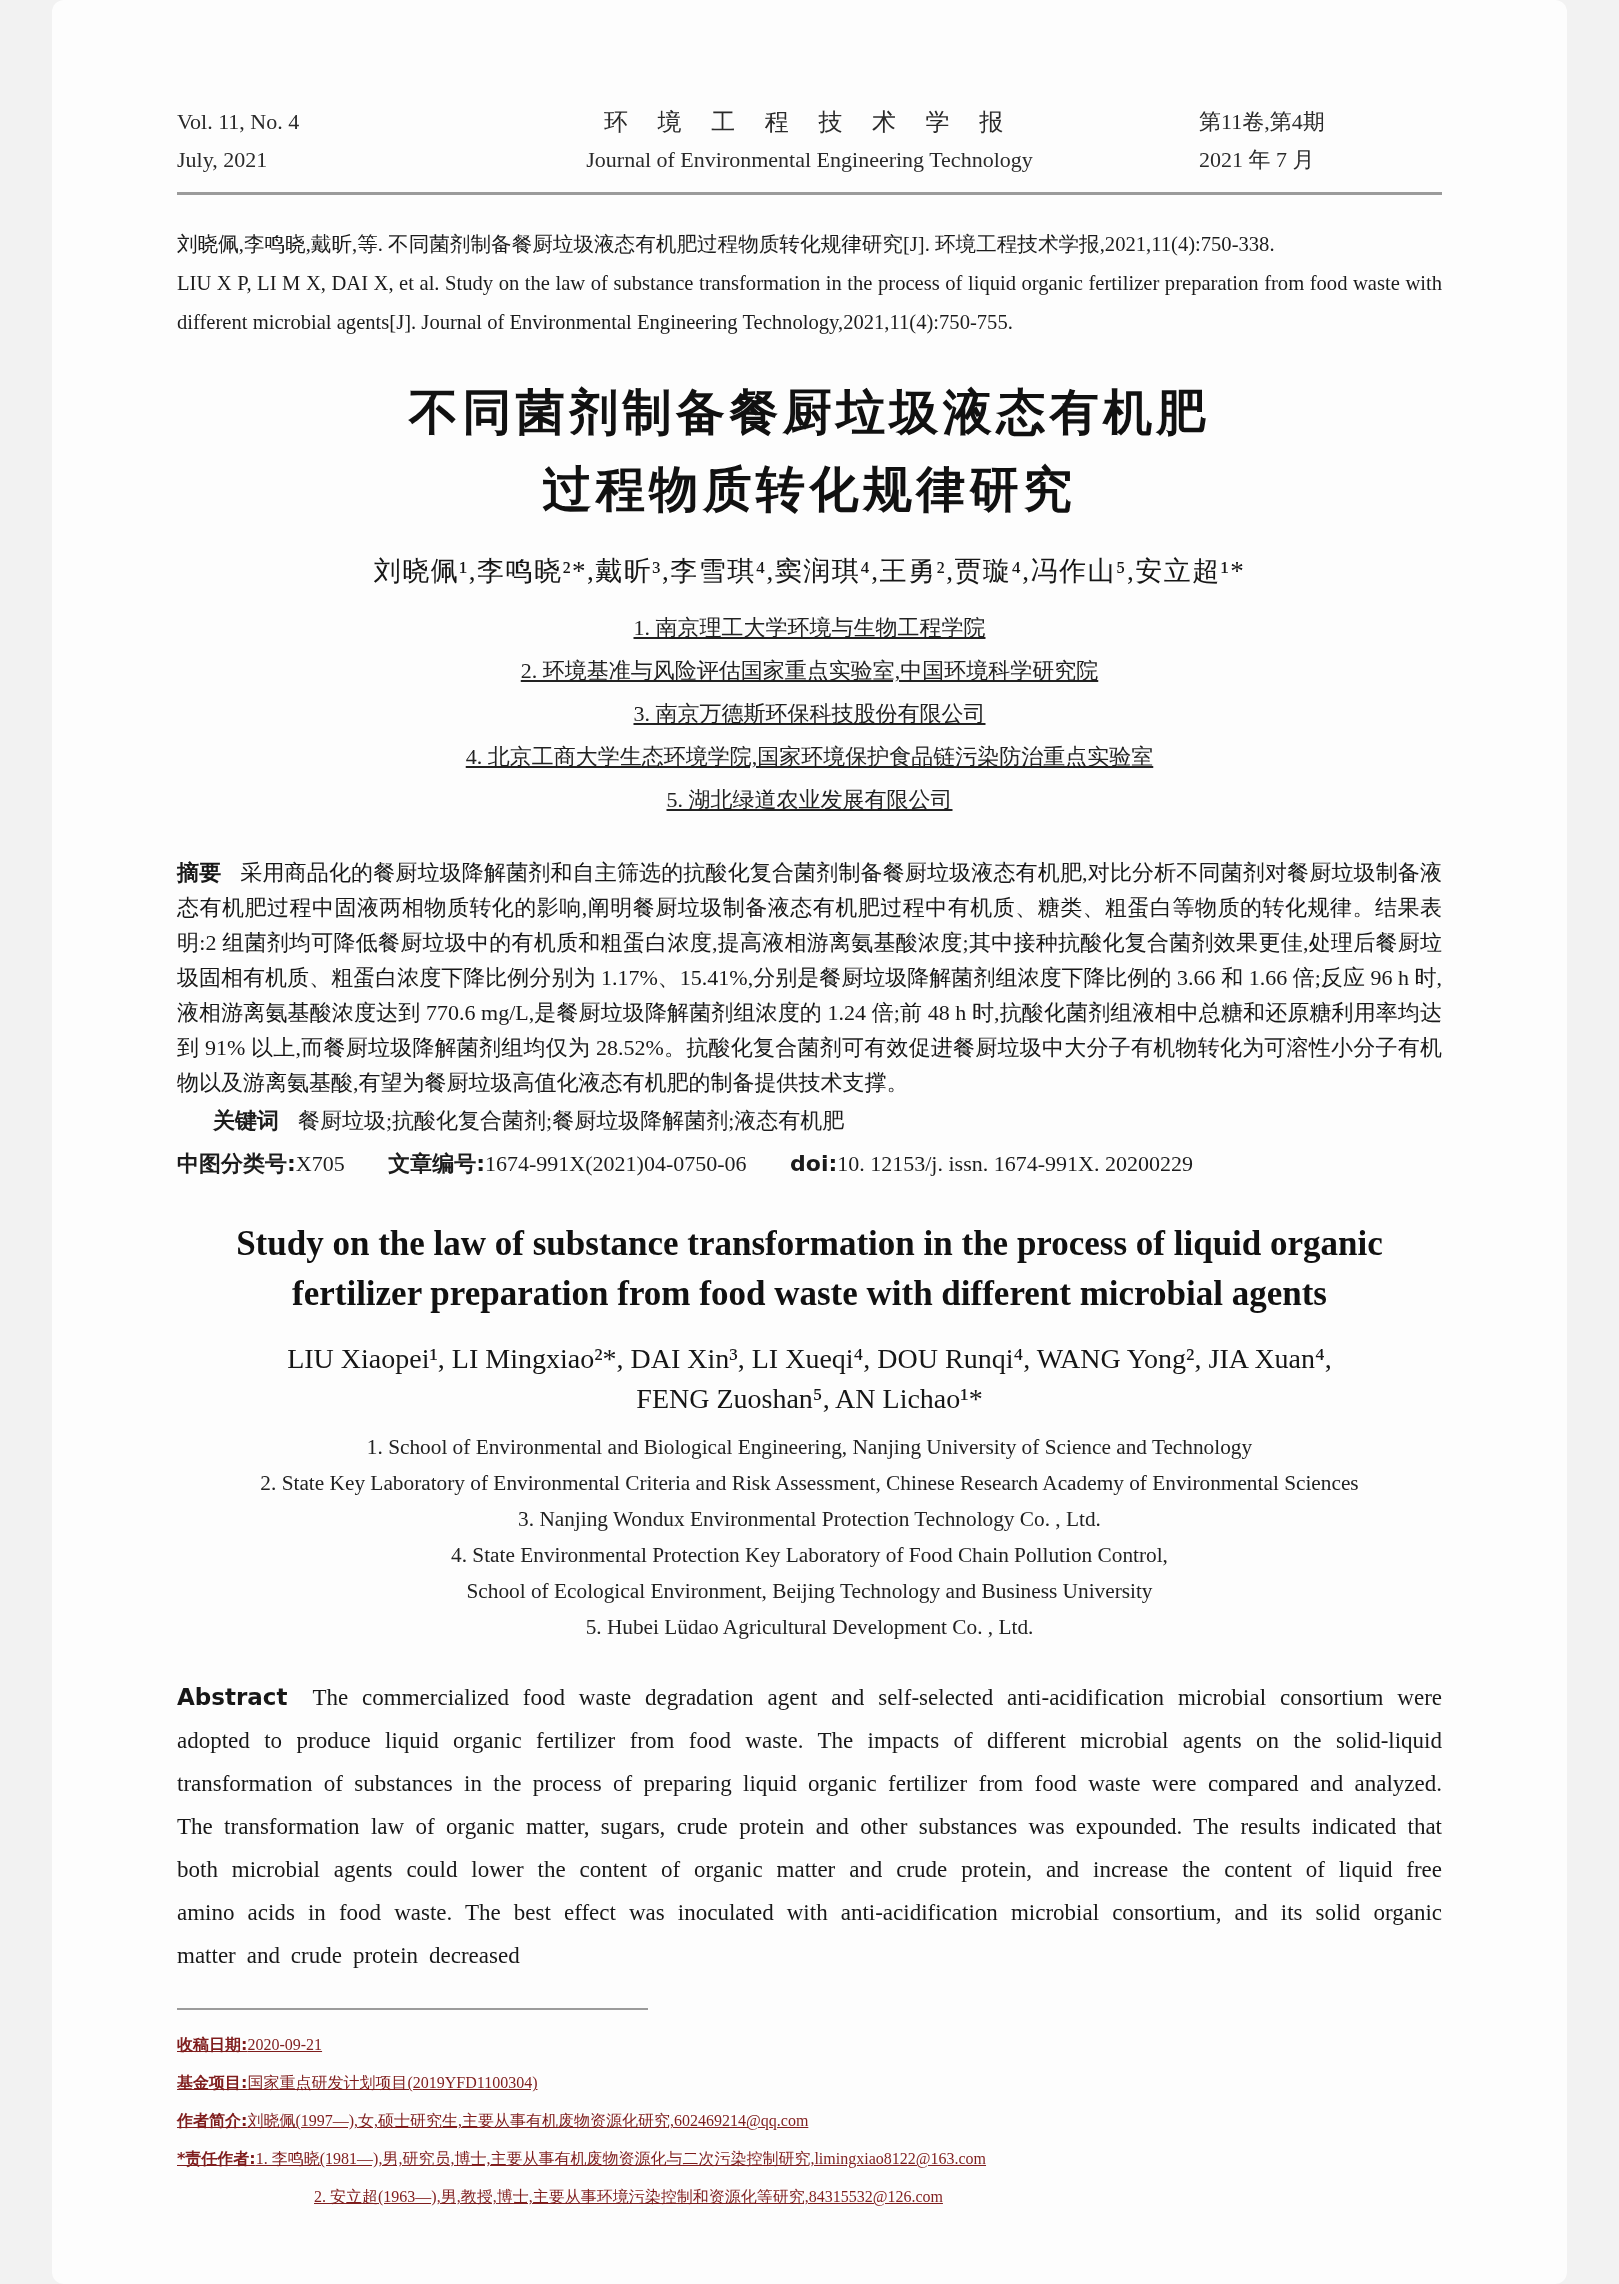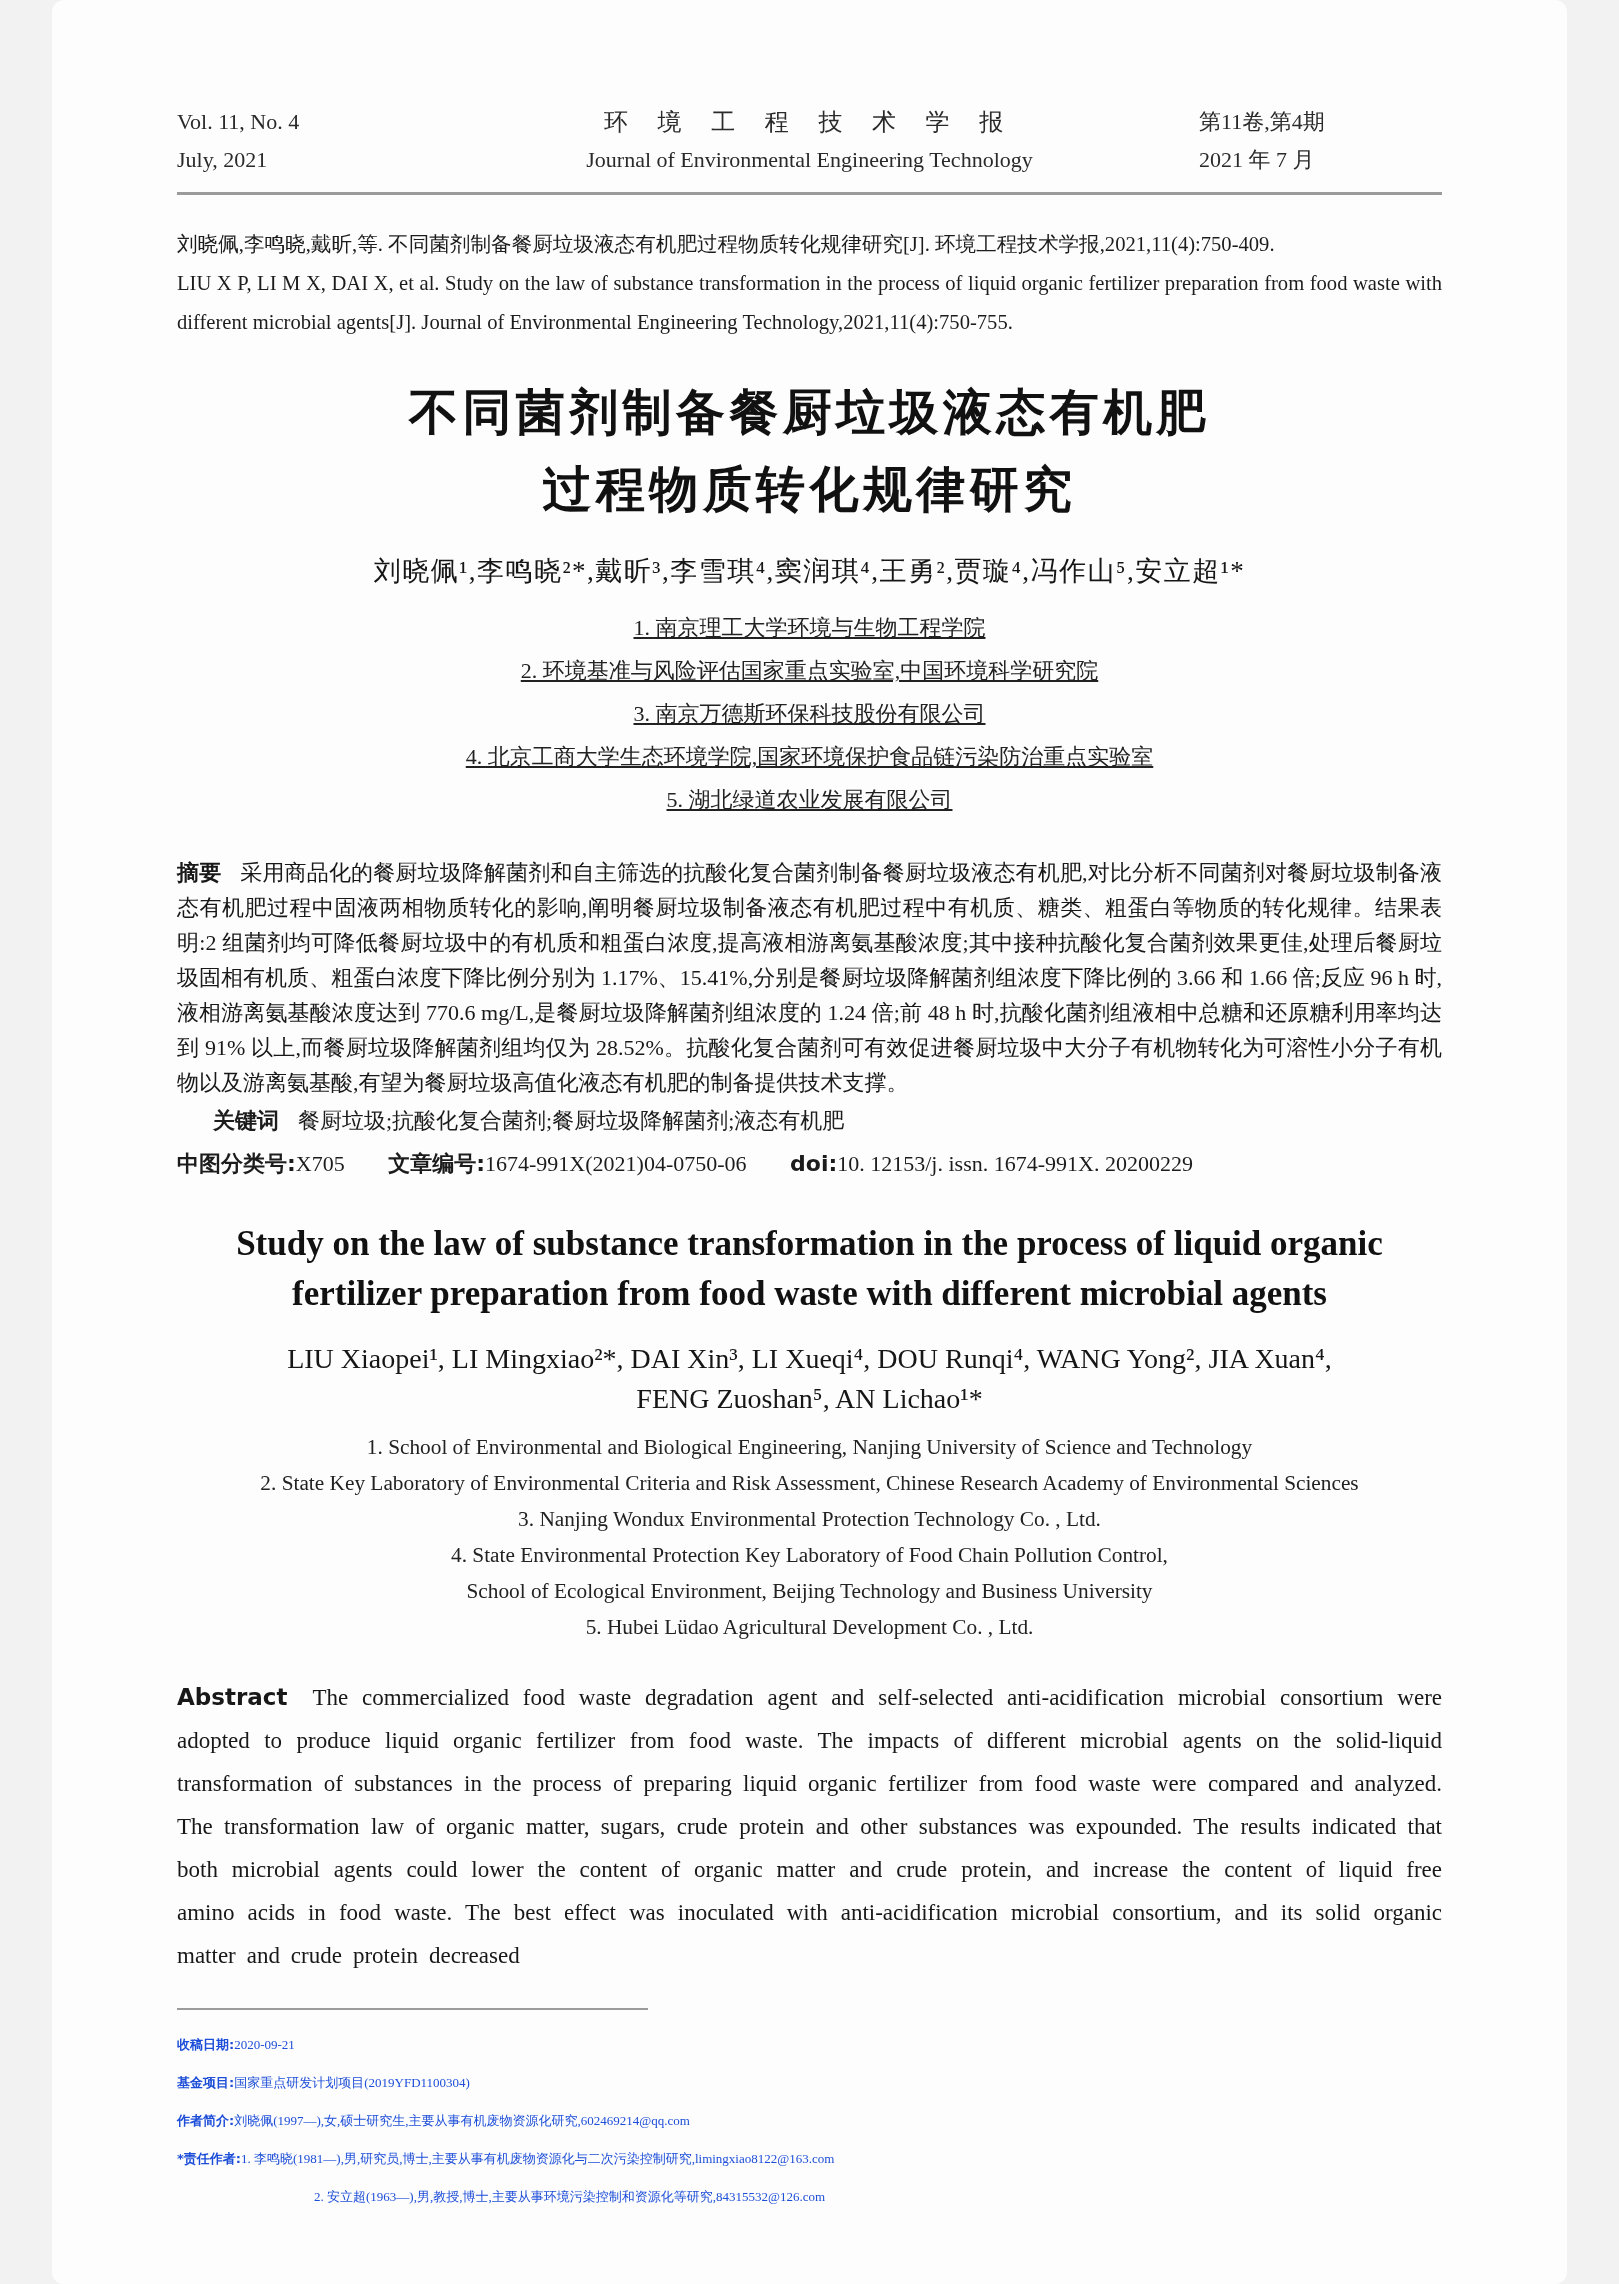--- a/index.html
+++ b/index.html
@@ -150,23 +150,24 @@
   .abstract-en .inline-label { margin-right: 25px; }
 
   
   .foot-rule {
     border: none;
     border-top: 2.9px solid #9b9b9b;
     width: 471px;
     margin: 31px 0 16px 0;
   }
   .footnotes {
-    font-size: 13px;
+    font-size: 16px;
     line-height: 38px;
-    color: #1d4ed8;
+    color: #7f1d1d;
+    text-decoration: underline;
   }
   .footnotes .row { margin: 0; }
   .fn-label {
     font-family: "DejaVu Sans", "Liberation Sans", sans-serif;
     font-weight: bold;
   }
   .fn-indent { padding-left: 137px; }
 </style>
 </head>
 <body>
@@ -183,21 +184,21 @@
       <div>Journal of Environmental Engineering Technology</div>
     </div>
     <div class="col-right">
       <div>第11卷,第4期</div>
       <div>2021 年 7 月</div>
     </div>
   </div>
   <hr class="header-rule">
 
   <div class="citation">
-    <p>刘晓佩,李鸣晓,戴昕,等. 不同菌剂制备餐厨垃圾液态有机肥过程物质转化规律研究[J]. 环境工程技术学报,2021,11(4):750-409.</p>
+    <p>刘晓佩,李鸣晓,戴昕,等. 不同菌剂制备餐厨垃圾液态有机肥过程物质转化规律研究[J]. 环境工程技术学报,2021,11(4):750-338.</p>
     <p>LIU X P, LI M X, DAI X, et al. Study on the law of substance transformation in the process of liquid organic fertilizer preparation from food waste with different microbial agents[J]. Journal of Environmental Engineering Technology,2021,11(4):750-755.</p>
   </div>
 
   <div class="title-zh">
     <div>不同菌剂制备餐厨垃圾液态有机肥</div>
     <div>过程物质转化规律研究</div>
   </div>
 
   <div class="authors-zh">刘晓佩¹,李鸣晓²*,戴昕³,李雪琪⁴,窦润琪⁴,王勇²,贾璇⁴,冯作山⁵,安立超¹*</div>
 

